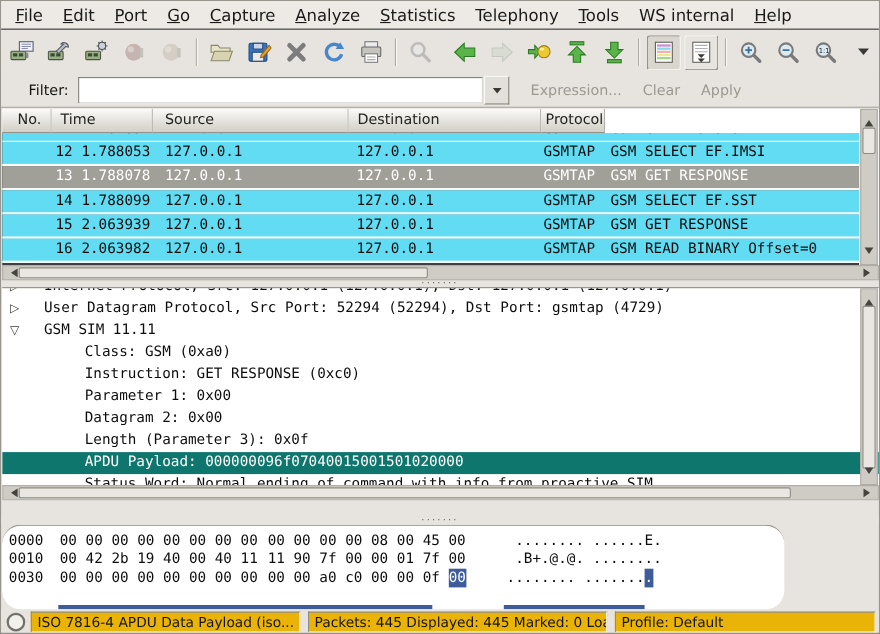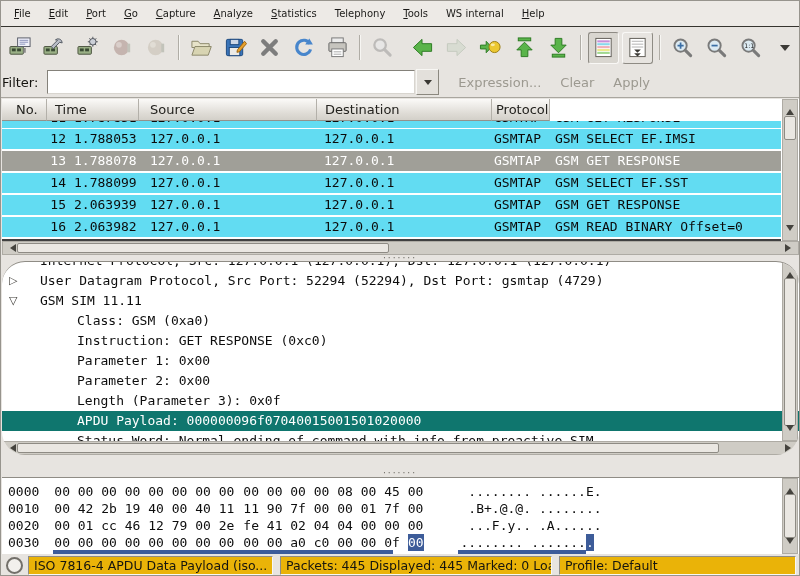--- a/index.html
+++ b/index.html
@@ -6,34 +6,34 @@
   #win{
     position:relative;width:800px;height:576px;box-sizing:border-box;
     background:#e7e4e0;border:1px solid #97948d;overflow:hidden;
     font-family:"DejaVu Sans","Liberation Sans",sans-serif;
     font-size:13px;color:#111;
     -webkit-user-select:none;user-select:none;
   }
   
   #menubar{position:absolute;left:0;top:0;width:100%;height:26px;background:#edeae6;
     border-bottom:1px solid #36342f;display:flex;align-items:center;padding-left:4px;box-sizing:border-box;}
-  .mitem{display:inline-block;padding:4px 9px 4px 9px;font-size:10px;color:#1b1a18;white-space:nowrap;}
+  .mitem{display:inline-block;padding:4px 9px 4px 9px;font-size:15px;color:#1b1a18;white-space:nowrap;}
   .mitem.accel::first-letter{text-decoration:underline;}
   
   #toolbar{position:absolute;left:0;top:27px;width:100%;height:39px;display:flex;align-items:center;padding-left:4px;box-sizing:border-box;background:#e7e4e0;}
   .tbtn{width:29px;height:30px;display:flex;align-items:center;justify-content:center;flex:0 0 auto;border:1px solid transparent;border-radius:3px;margin-right:3px;}
   .tbtn svg{width:23px;height:23px;display:block;}
   .tbtn.dim{opacity:.42;filter:saturate(.45);}
   .tbtn.pressed{background:#d9d6d0;border-color:#8e8b84 #f9f8f6 #f9f8f6 #8e8b84;border-style:solid;}
   .tbtn.raised{border-color:#f9f8f6 #8e8b84 #8e8b84 #f9f8f6;border-style:solid;}
   .tsep{width:0;height:25px;border-left:1px solid #b0ada6;border-right:1px solid #f7f6f3;margin:0 6px 0 3px;flex:0 0 auto;}
   #tb-overflow{margin-left:10px;}
   
   #filterbar{position:absolute;left:0;top:66px;width:100%;height:31px;display:flex;align-items:center;
-    border-bottom:1px solid #a9a69f;box-sizing:border-box;background:#e7e4e0;padding-left:1px;}
+    border-bottom:1px solid #a9a69f;box-sizing:border-box;background:#e7e4e0;padding-left:25px;}
   #filter-label{margin-right:9px;color:#14130f;}
   #filter-input{width:358px;height:22px;border:1px solid;border-color:#84817a #d8d5cf #d8d5cf #84817a;background:#fff;
     font-family:"DejaVu Sans","Liberation Sans",sans-serif;font-size:13px;padding:0 4px;outline:none;}
   #filter-drop{width:21px;height:24px;background:#e3e0db;border:1px solid;border-color:#f8f7f4 #8b887f #8b887f #f8f7f4;
     display:flex;align-items:center;justify-content:center;margin-left:1px;}
   #filter-drop .car{width:0;height:0;border:4px solid transparent;border-top:5px solid #3a3833;margin-top:4px;}
   .ghostbtn{color:#9c9990;margin-left:19px;white-space:nowrap;}
   
   #plist{position:absolute;left:1px;top:98px;width:797px;height:156px;background:#fff;}
   .hcell{position:absolute;top:0;height:22px;box-sizing:border-box;background:linear-gradient(#fbfaf8,#dedbd5 70%,#d3d0c9);
@@ -57,32 +57,32 @@
   .sb-thumb{position:absolute;background:#eae7e2;border:1px solid #8e8b84;border-radius:2px;box-sizing:border-box;}
   .arr{position:absolute;width:0;height:0;border:4px solid transparent;}
   .arr.up{border-bottom:6px solid #45433e;left:3px;}
   .arr.down{border-top:6px solid #45433e;left:3px;}
   .arr.left{border-right:6px solid #45433e;top:2px;}
   .arr.right{border-left:6px solid #45433e;top:2px;}
   
   .split{position:absolute;left:0;width:100%;background:#e7e4e0;display:flex;align-items:center;justify-content:center;}
   .split .dots{color:#6b6862;font-size:9px;letter-spacing:2px;line-height:4px;}
   
-  #dpane{position:absolute;left:1px;top:260px;width:797px;height:194px;background:#fff;border-top:1px solid #8f8c85;box-sizing:border-box;overflow:hidden;border-radius:23px;}
+  #dpane{position:absolute;left:1px;top:260px;width:797px;height:194px;background:#fff;border-top:1px solid #8f8c85;box-sizing:border-box;overflow:hidden;}
   .drow{position:relative;height:20px;line-height:20px;font-family:"DejaVu Sans Mono","Liberation Mono",monospace;white-space:pre;color:#0d0d0d;}
   .drow .txt{position:absolute;left:38px;top:0;}
   .drow.child .txt{left:75px;}
   .drow.sel{background:#0f766e;color:#fff;}
   .exp{position:absolute;left:7px;top:0;font-size:11px;color:#3c3a35;font-family:"DejaVu Sans",sans-serif;}
   .exp-c::before{content:"▷";}
   .exp-e::before{content:"▽";}
   .drow-clip{height:9px;overflow:hidden;position:relative;}
   .drow-clip .drow{top:-11px;}
   
-  #hexpane{position:absolute;left:1px;top:476px;width:797px;height:77px;background:#fff;border-top:1px solid #8f8c85;box-sizing:border-box;overflow:hidden;}
+  #hexpane{position:absolute;left:1px;top:476px;width:711px;height:77px;background:#fff;border-top:1px solid #8f8c85;box-sizing:border-box;overflow:hidden;border-radius:17px;}
   .hexrow{position:relative;height:17px;line-height:17px;font-family:"DejaVu Sans Mono","Liberation Mono",monospace;font-size:13px;color:#0d0d0d;white-space:pre;}
   .hexrow span{display:inline-block;white-space:pre;}
   .hx-off{margin-left:6px;}
   .hx-a{margin-left:15px;}
   .hx-b{margin-left:9px;}
   .hx-sel{background:#3d5c99;color:#fff;margin-left:8px;}
   .as-a{margin-left:37px;}
   .as-b{margin-left:8px;}
   .as-sel{background:#3d5c99;color:#fff;}
   .hexbar{position:absolute;height:4px;background:#3d5c99;}
@@ -362,21 +362,21 @@
 
   <div id="dpane">
     <div class="drow-clip">
       <div class="drow"><span class="exp exp-c"></span><span class="txt">Internet Protocol, Src: 127.0.0.1 (127.0.0.1), Dst: 127.0.0.1 (127.0.0.1)</span></div>
     </div>
     <div class="drow"><span class="exp exp-c"></span><span class="txt">User Datagram Protocol, Src Port: 52294 (52294), Dst Port: gsmtap (4729)</span></div>
     <div class="drow"><span class="exp exp-e"></span><span class="txt">GSM SIM 11.11</span></div>
     <div class="drow child"><span class="txt">Class: GSM (0xa0)</span></div>
     <div class="drow child"><span class="txt">Instruction: GET RESPONSE (0xc0)</span></div>
     <div class="drow child"><span class="txt">Parameter 1: 0x00</span></div>
-    <div class="drow child"><span class="txt">Parameter 2: 0x00</span></div>
+    <div class="drow child"><span class="txt">Datagram 2: 0x00</span></div>
     <div class="drow child"><span class="txt">Length (Parameter 3): 0x0f</span></div>
     <div class="drow child sel"><span class="txt">APDU Payload: 000000096f07040015001501020000</span></div>
     <div class="drow child"><span class="txt">Status Word: Normal ending of command with info from proactive SIM</span></div>
 
     <div class="sbv" style="left:780px;top:0;height:179px;">
       <span class="arr up" style="top:5px;"></span>
       <div class="sb-thumb" style="left:1px;top:15px;width:12px;height:148px;"></div>
       <span class="arr down" style="bottom:5px;"></span>
     </div>
 
@@ -388,21 +388,20 @@
   </div>
 
   <div class="split" style="top:468px;height:8px;">
       <span class="dots">·······</span>
     </div>
 
   <div id="hexpane">
     <div style="height:5px;"></div>
     <div class="hexrow"><span class="hx-off">0000</span><span class="hx-a">00 00 00 00 00 00 00 00</span><span class="hx-b">00 00 00 00 08 00 45 00</span><span class="hx-sel"></span><span class="as-a">........</span><span class="as-b">......E.</span><span class="as-sel"></span></div>
     <div class="hexrow"><span class="hx-off">0010</span><span class="hx-a">00 42 2b 19 40 00 40 11</span><span class="hx-b">11 90 7f 00 00 01 7f 00</span><span class="hx-sel"></span><span class="as-a">.B+.@.@.</span><span class="as-b">........</span><span class="as-sel"></span></div>
-    <div class="hexrow"><span class="hx-off">0020</span><span class="hx-a">00 01 cc 46 12 79 00 2e</span><span class="hx-b">fe 41 02 04 04 00 00 00</span><span class="hx-sel"></span><span class="as-a">...F.y..</span><span class="as-b">.A......</span><span class="as-sel"></span></div>
     <div class="hexrow"><span class="hx-off">0030</span><span class="hx-a">00 00 00 00 00 00 00 00</span><span class="hx-b">00 00 a0 c0 00 00 0f</span><span class="hx-sel">00</span><span class="as-a">........</span><span class="as-b">.......</span><span class="as-sel">.</span></div>
 
     <div class="hexbar" style="left:51px;top:72px;width:340px;"></div>
     <div class="hexbar" style="left:456px;top:72px;width:128px;"></div>
 
     <div class="sbv" style="left:780px;top:0;height:76px;">
       <span class="arr up" style="top:5px;"></span>
       <div class="sb-thumb" style="left:1px;top:15px;width:12px;height:44px;"></div>
       <span class="arr down" style="bottom:5px;"></span>
     </div>

